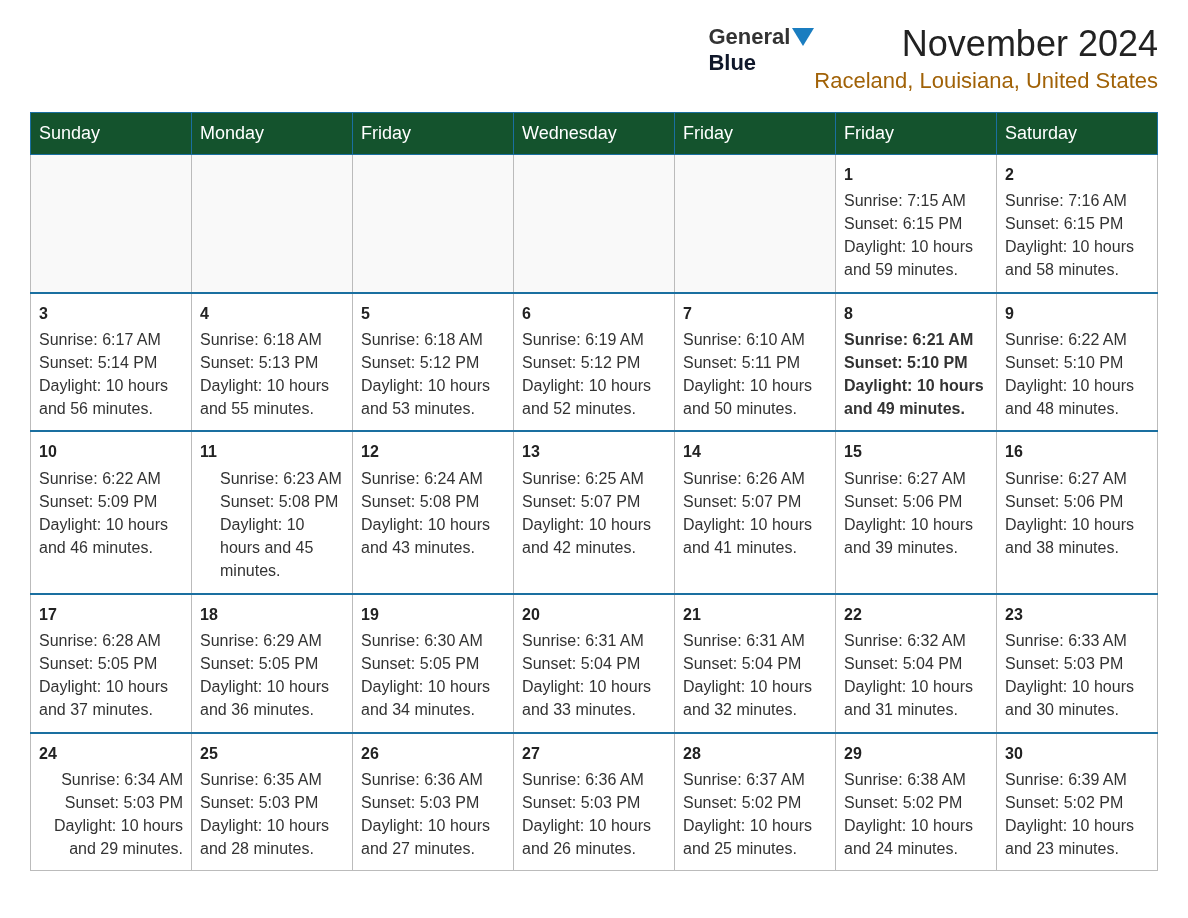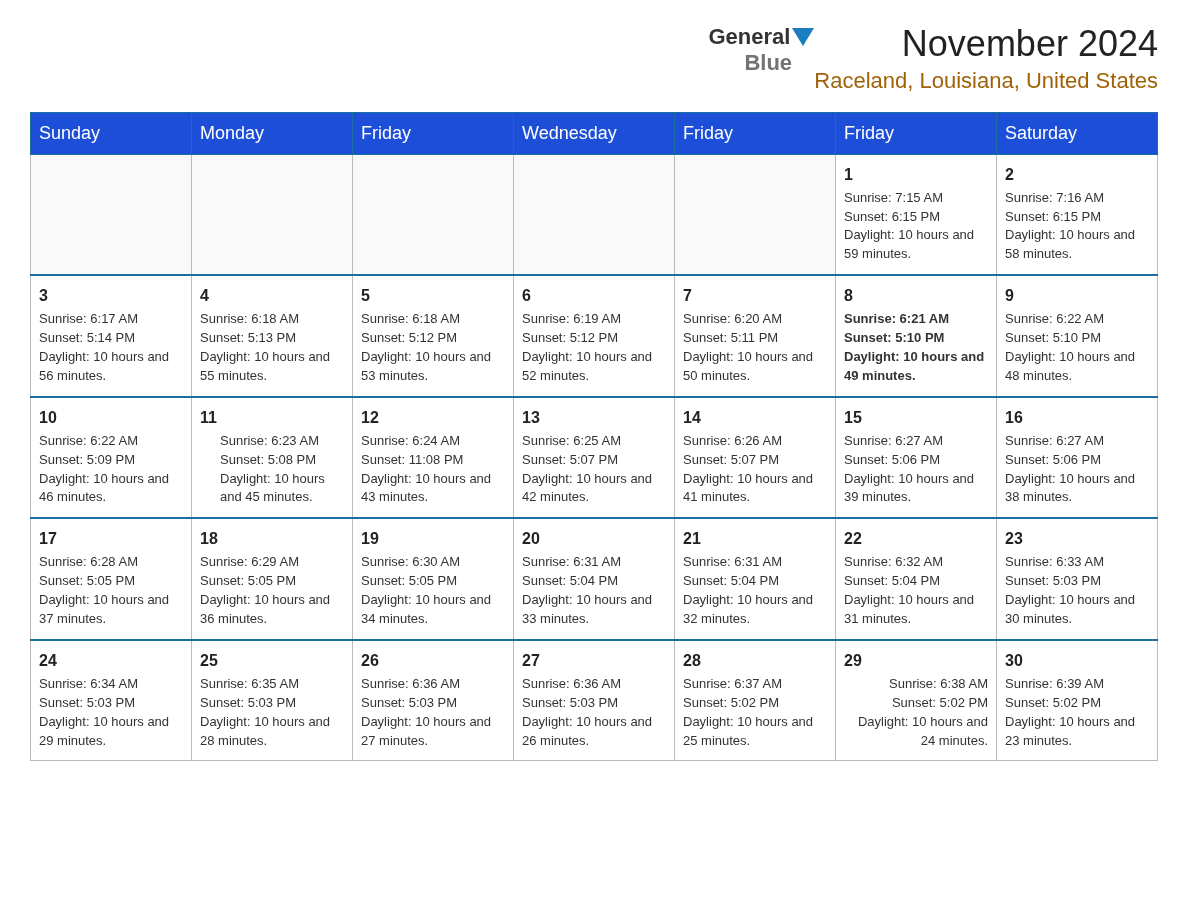--- a/index.html
+++ b/index.html
@@ -17,22 +17,21 @@
       margin-bottom: 18px;
     }
     .logo-text-general {
       font-size: 22px;
       font-weight: bold;
       color: #333;
     }
     .logo-text-blue {
       font-size: 22px;
       font-weight: bold;
-      color: #737373;
-      margin-left: 36px;
+      color: #0f172a;
     }
     .logo-wrapper {
       display: flex;
       flex-direction: column;
       align-items: flex-start;
     }
     .logo-row1 {
       display: flex;
       align-items: center;
     }
@@ -49,21 +48,21 @@
       font-size: 22px;
       color: #a16207;
       margin-top: 4px;
     }
     .calendar-table {
       width: 100%;
       border-collapse: collapse;
       border: 1px solid #999;
     }
     .calendar-table th {
-      background-color: #1d4ed8;
+      background-color: #14532d;
       color: #fff;
       padding: 10px 8px;
       font-size: 18px;
       font-weight: normal;
       text-align: left;
       border: 1px solid #1a6fa0;
     }
     .calendar-table td {
       vertical-align: top;
       padding: 8px 8px 10px 8px;
@@ -75,21 +74,21 @@
       line-height: 1.45;
     }
     .day-number {
       font-size: 16px;
       font-weight: bold;
       color: #222;
       display: block;
       margin-bottom: 3px;
     }
     .day-info {
-      font-size: 13px;
+      font-size: 16px;
       color: #333;
     }
     .empty-cell {
       background: #f9f9f9;
     }
     .row-divider td {
       border-top: 2px solid #1a6fa0;
     }
   </style>
 </head>
@@ -165,21 +164,21 @@
 Daylight: 10 hours and 53 minutes.</div>
         </td>
         <td>
           <span class="day-number">6</span>
           <div class="day-info" style="white-space: pre-line;">Sunrise: 6:19 AM
 Sunset: 5:12 PM
 Daylight: 10 hours and 52 minutes.</div>
         </td>
         <td>
           <span class="day-number">7</span>
-          <div class="day-info" style="white-space: pre-line;">Sunrise: 6:20 AM
+          <div class="day-info" style="white-space: pre-line;">Sunrise: 6:10 AM
 Sunset: 5:11 PM
 Daylight: 10 hours and 50 minutes.</div>
         </td>
         <td>
           <span class="day-number">8</span>
           <div class="day-info" style="white-space: pre-line; font-weight: bold;">Sunrise: 6:21 AM
 Sunset: 5:10 PM
 Daylight: 10 hours and 49 minutes.</div>
         </td>
         <td>
@@ -198,21 +197,21 @@
         </td>
         <td>
           <span class="day-number">11</span>
           <div class="day-info" style="white-space: pre-line; margin-left: 20px;">Sunrise: 6:23 AM
 Sunset: 5:08 PM
 Daylight: 10 hours and 45 minutes.</div>
         </td>
         <td>
           <span class="day-number">12</span>
           <div class="day-info" style="white-space: pre-line;">Sunrise: 6:24 AM
-Sunset: 11:08 PM
+Sunset: 5:08 PM
 Daylight: 10 hours and 43 minutes.</div>
         </td>
         <td>
           <span class="day-number">13</span>
           <div class="day-info" style="white-space: pre-line;">Sunrise: 6:25 AM
 Sunset: 5:07 PM
 Daylight: 10 hours and 42 minutes.</div>
         </td>
         <td>
           <span class="day-number">14</span>
@@ -273,21 +272,21 @@
         <td>
           <span class="day-number">23</span>
           <div class="day-info" style="white-space: pre-line;">Sunrise: 6:33 AM
 Sunset: 5:03 PM
 Daylight: 10 hours and 30 minutes.</div>
         </td>
       </tr>
       <tr class="row-divider">
         <td>
           <span class="day-number">24</span>
-          <div class="day-info" style="white-space: pre-line;">Sunrise: 6:34 AM
+          <div class="day-info" style="white-space: pre-line; text-align: right;">Sunrise: 6:34 AM
 Sunset: 5:03 PM
 Daylight: 10 hours and 29 minutes.</div>
         </td>
         <td>
           <span class="day-number">25</span>
           <div class="day-info" style="white-space: pre-line;">Sunrise: 6:35 AM
 Sunset: 5:03 PM
 Daylight: 10 hours and 28 minutes.</div>
         </td>
         <td>
@@ -303,21 +302,21 @@
 Daylight: 10 hours and 26 minutes.</div>
         </td>
         <td>
           <span class="day-number">28</span>
           <div class="day-info" style="white-space: pre-line;">Sunrise: 6:37 AM
 Sunset: 5:02 PM
 Daylight: 10 hours and 25 minutes.</div>
         </td>
         <td>
           <span class="day-number">29</span>
-          <div class="day-info" style="white-space: pre-line; text-align: right;">Sunrise: 6:38 AM
+          <div class="day-info" style="white-space: pre-line;">Sunrise: 6:38 AM
 Sunset: 5:02 PM
 Daylight: 10 hours and 24 minutes.</div>
         </td>
         <td>
           <span class="day-number">30</span>
           <div class="day-info" style="white-space: pre-line;">Sunrise: 6:39 AM
 Sunset: 5:02 PM
 Daylight: 10 hours and 23 minutes.</div>
         </td>
       </tr>

